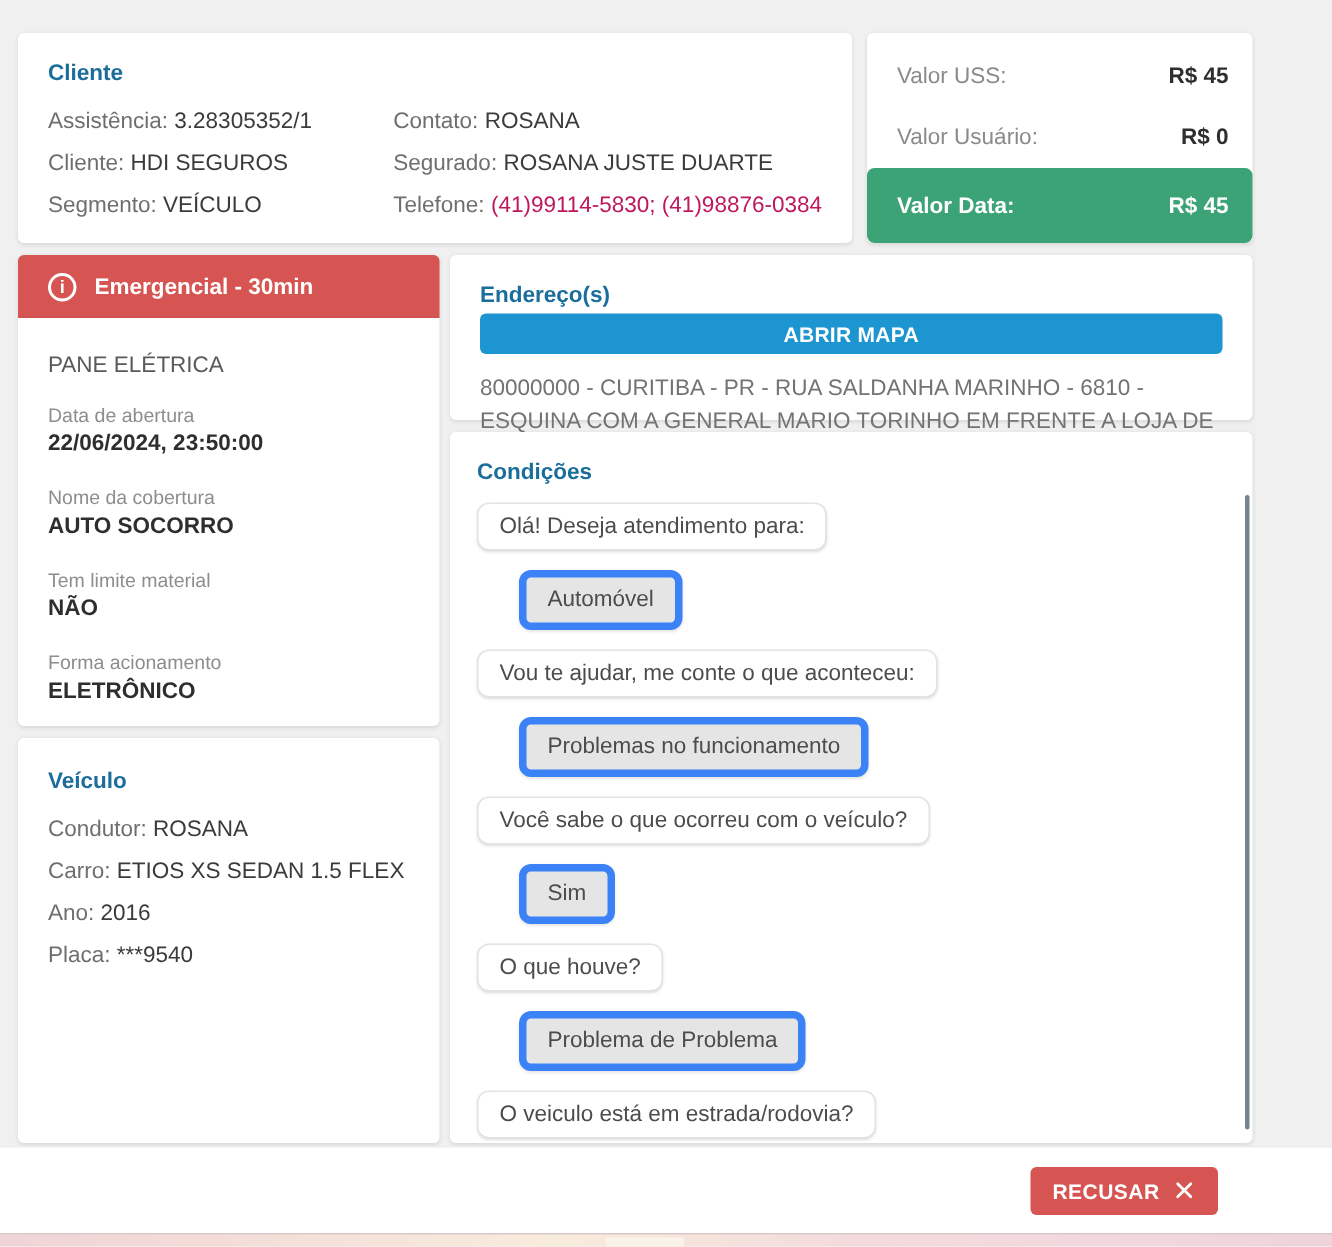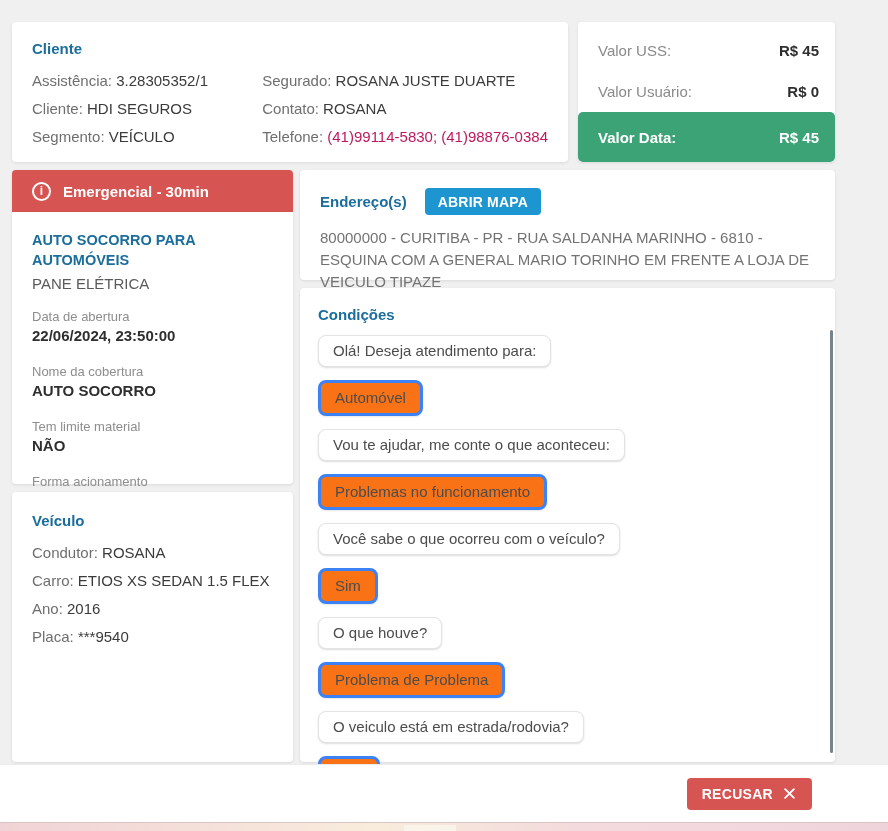--- a/index.html
+++ b/index.html
@@ -60,38 +60,38 @@
   .service-title { color: #1b6d9c; font-weight: bold; font-size: 14.5px; line-height: 20px; }
   .service-subtitle { color: #5a5a5a; font-size: 15px; margin-top: 5px; }
   .detail-block { margin-top: 16px; }
   .dlabel { color: #8d8d8d; font-size: 13px; line-height: 17px; }
   .dvalue { color: #2e2e2e; font-size: 15px; font-weight: bold; line-height: 22px; }
   
   #vehicle-card { left: 12px; top: 492px; width: 281px; height: 270px; padding: 20px 20px 0 20px; }
   #vehicle-card .card-title { margin-bottom: 10px; }
   
   #address-card { left: 300px; top: 170px; width: 535px; height: 110px; padding: 18px 20px 0 20px; }
-  .address-header { display: flex; align-items: center; gap: 18px; }
+  .address-header { display: flex; gap: 4px; flex-direction: column; }
   .map-button {
     background: #1d95d0; color: #fff; border: none; border-radius: 4px;
     font-family: inherit; font-weight: bold; font-size: 14px;
     height: 27px; padding: 0 13px; cursor: pointer; letter-spacing: .2px;
   }
   .address-text { margin-top: 12px; color: #737373; font-size: 15px; line-height: 22px; }
   
   #chat-card { left: 300px; top: 288px; width: 535px; height: 474px; padding: 18px 20px 0 18px; }
   #chat-card .card-title { margin-bottom: 12px; }
   .bubble {
     display: inline-block; font-size: 15px; color: #4c4c4c;
     border-radius: 8px; padding: 5px 14px 6px 14px; margin-bottom: 13px;
     max-width: 480px;
   }
   .bubble-wrap { line-height: 0; }
   .bubble.bot { background: #fff; border: 1px solid #e3e3e3; box-shadow: 0 1px 2px rgba(0,0,0,0.14); }
-  .bubble.user { background: #f97316; border: 3px solid #3b82f6; box-shadow: 0 1px 2px rgba(0,0,0,0.10); }
+  .bubble.user { background: #e5e5e5; border: 5px solid #3b82f6; box-shadow: 0 1px 2px rgba(0,0,0,0.10); margin-left: 28px; }
   .bubble span { line-height: 19px; }
   .chat-scrollbar {
     position: absolute; right: 2px; top: 42px; width: 3px; height: 423px;
     background: #76848e; border-radius: 2px; cursor: pointer;
   }
   
   #footer {
     position: absolute; left: 0; top: 764px; width: 888px; height: 58px;
     background: #fff; border-top: 1px solid #ececec;
     display: flex; align-items: center; justify-content: flex-end; gap: 12px;
@@ -131,26 +131,26 @@
         <span class="flabel">Cliente:</span>
         <span class="fvalue">HDI SEGUROS</span>
       </div>
       <div class="field">
         <span class="flabel">Segmento:</span>
         <span class="fvalue">VEÍCULO</span>
       </div>
     </div>
     <div class="client-col right">
       <div class="field">
+        <span class="flabel">Contato:</span>
+        <span class="fvalue">ROSANA</span>
+      </div>
+      <div class="field">
         <span class="flabel">Segurado:</span>
         <span class="fvalue">ROSANA JUSTE DUARTE</span>
-      </div>
-      <div class="field">
-        <span class="flabel">Contato:</span>
-        <span class="fvalue">ROSANA</span>
       </div>
       <div class="field">
         <span class="flabel">Telefone:</span>
         <span class="fvalue link">(41)99114-5830; (41)98876-0384</span>
       </div>
     </div>
   </div>
 </div>
 
 <div class="card" id="valor-card">
@@ -167,21 +167,20 @@
     <span>R$ 45</span>
   </div>
 </div>
 
 <div id="emergency-banner">
   <span class="info-icon">i</span>
   <span>Emergencial - 30min</span>
 </div>
 
 <div class="card" id="service-card">
-  <div class="service-title">AUTO SOCORRO PARA AUTOMÓVEIS</div>
   <div class="service-subtitle">PANE ELÉTRICA</div>
   <div class="detail-block">
     <div class="dlabel">Data de abertura</div>
     <div class="dvalue">22/06/2024, 23:50:00</div>
   </div>
   <div class="detail-block">
     <div class="dlabel">Nome da cobertura</div>
     <div class="dvalue">AUTO SOCORRO</div>
   </div>
   <div class="detail-block">

